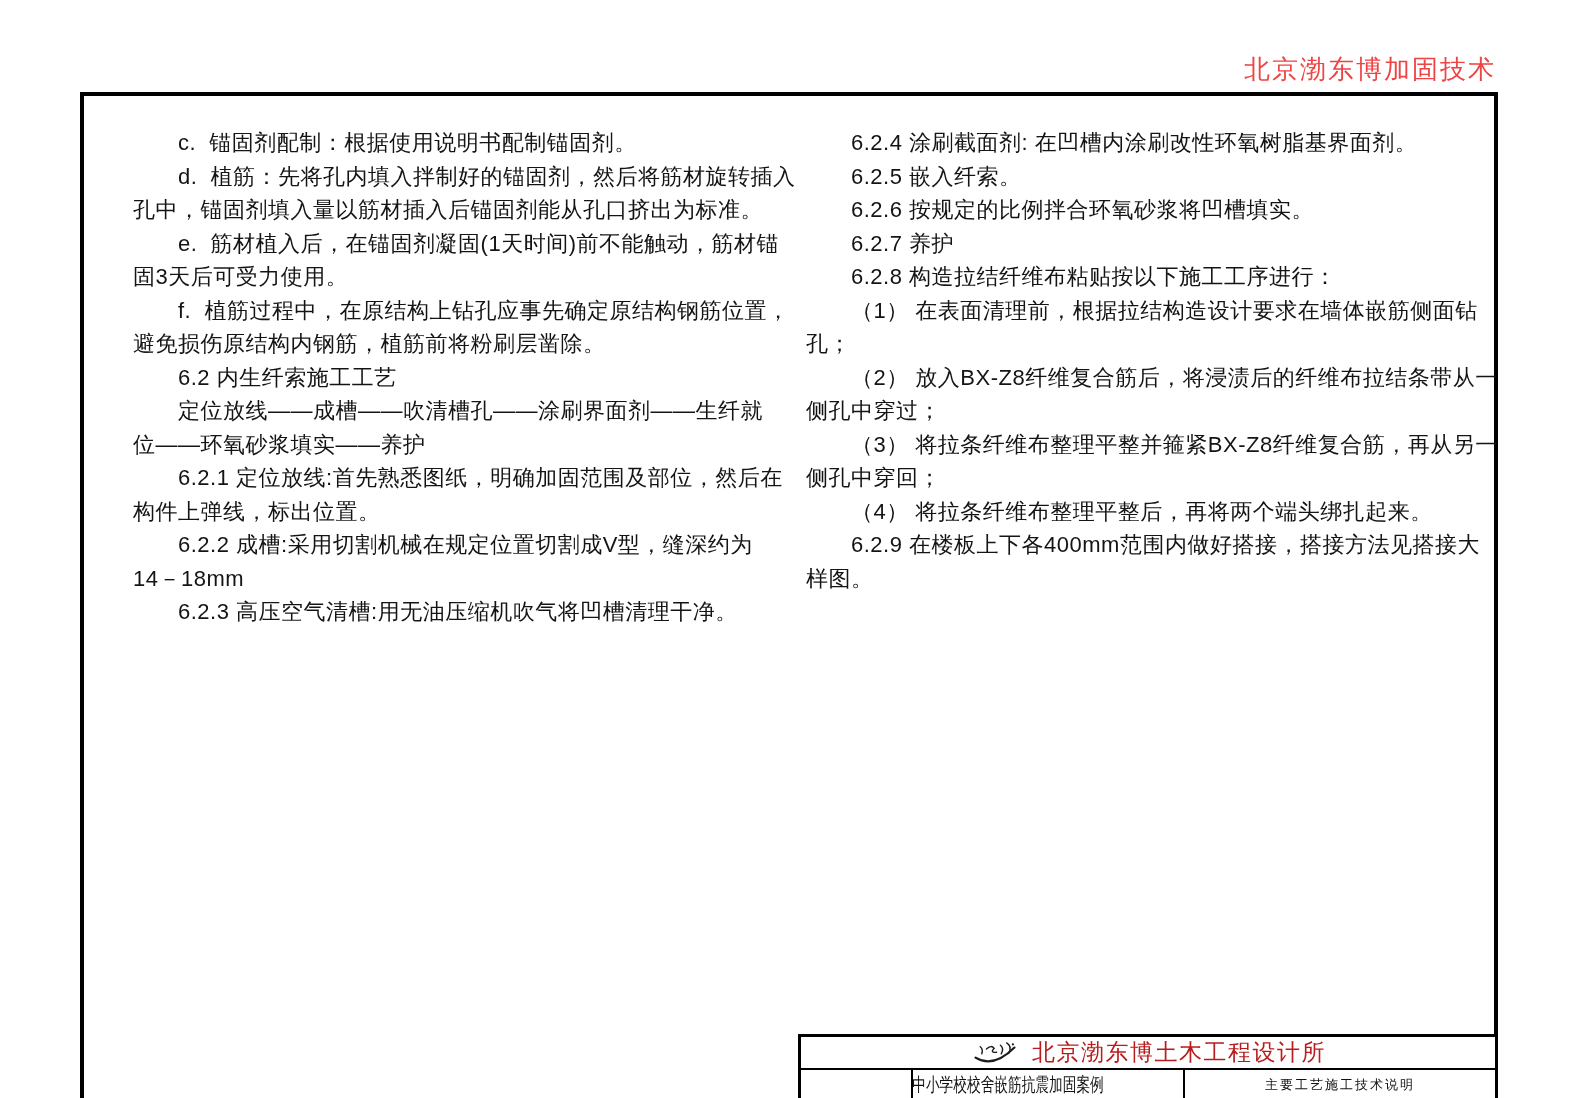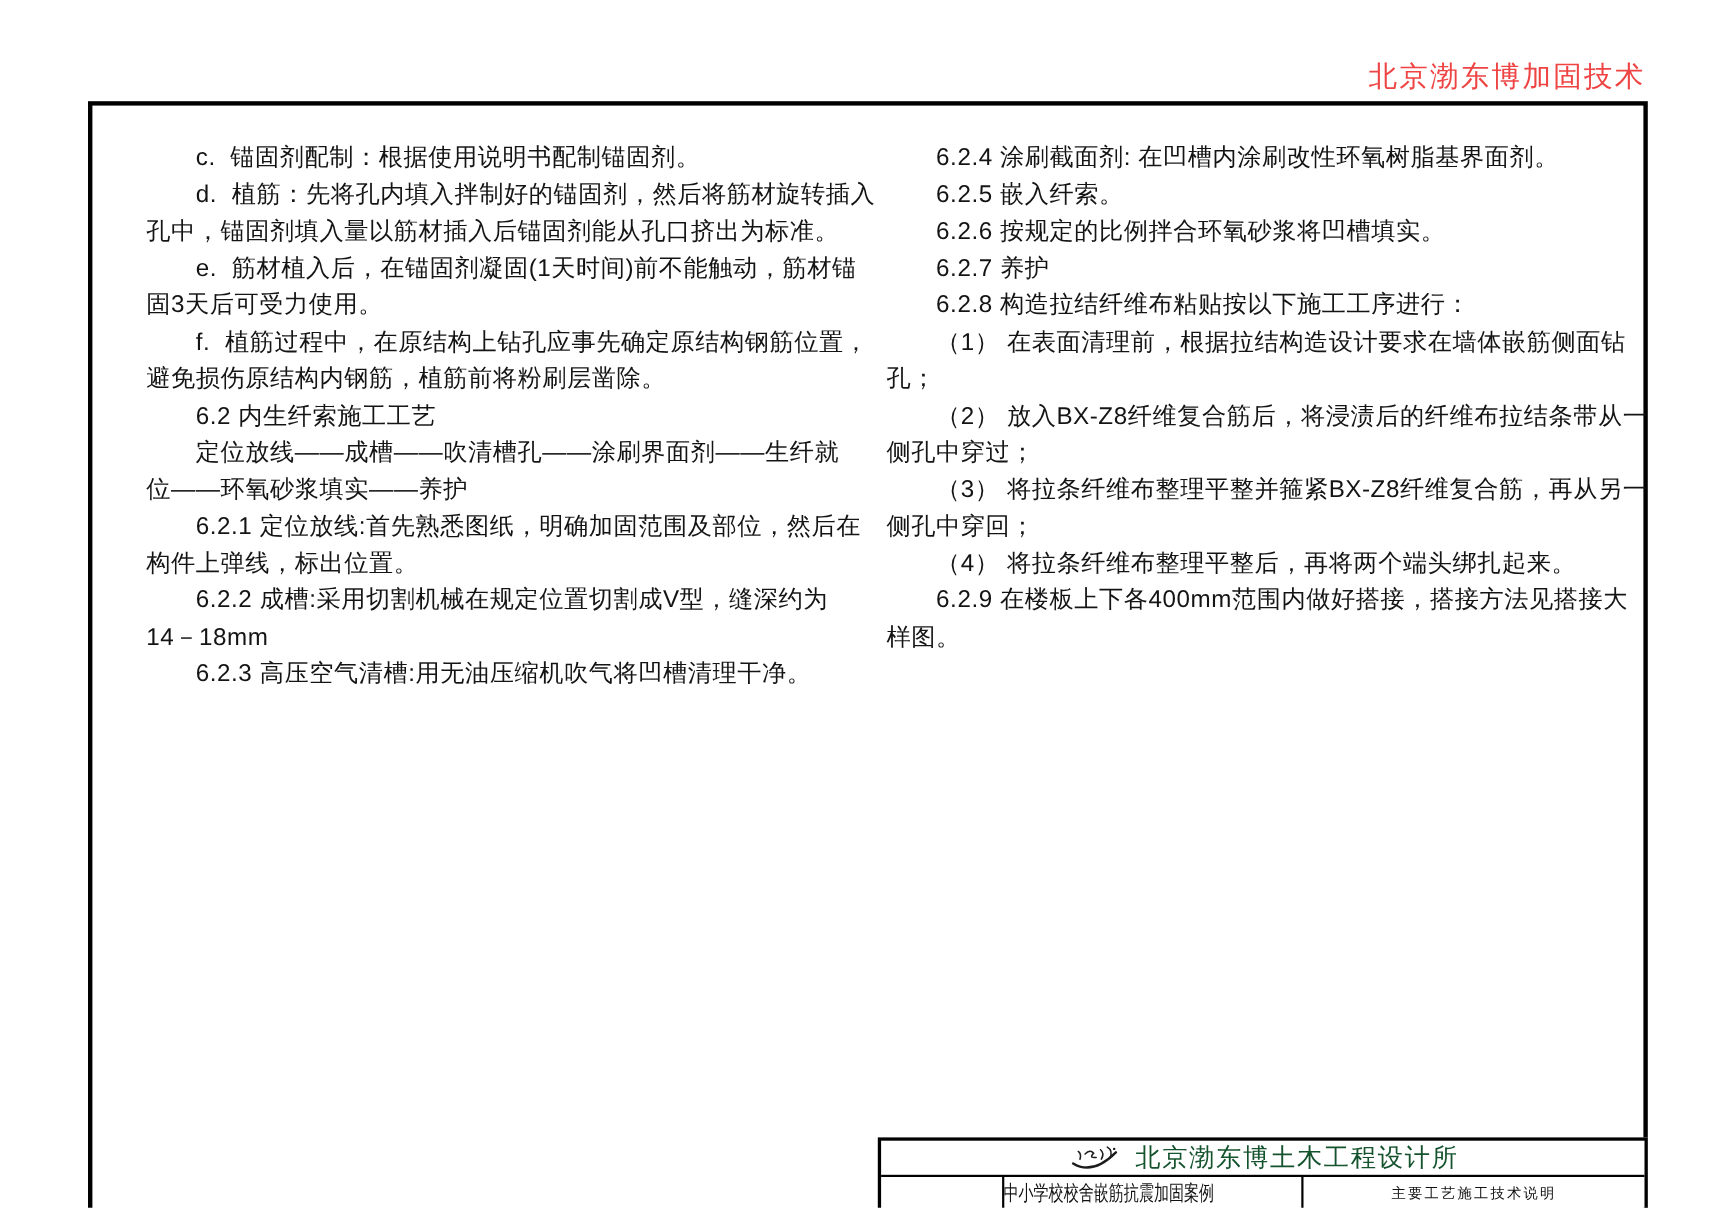--- a/index.html
+++ b/index.html
@@ -67,21 +67,21 @@
     box-sizing: border-box;
     display: flex;
     align-items: center;
     justify-content: center;
     gap: 12px;
   }
   .tb-company {
     font-family: "Liberation Serif", serif;
     font-size: 23px;
     letter-spacing: 1.5px;
-    color: #14532d;
+    color: #b91c1c;
   }
   .tb-logo { display: inline-flex; align-items: center; }
   .tb-grid {
     display: grid;
     grid-template-columns: 110px 192px 80px 1fr;
     grid-template-rows: 30px 31px;
     height: 61px;
   }
   .tb-cell {
     display: flex;

